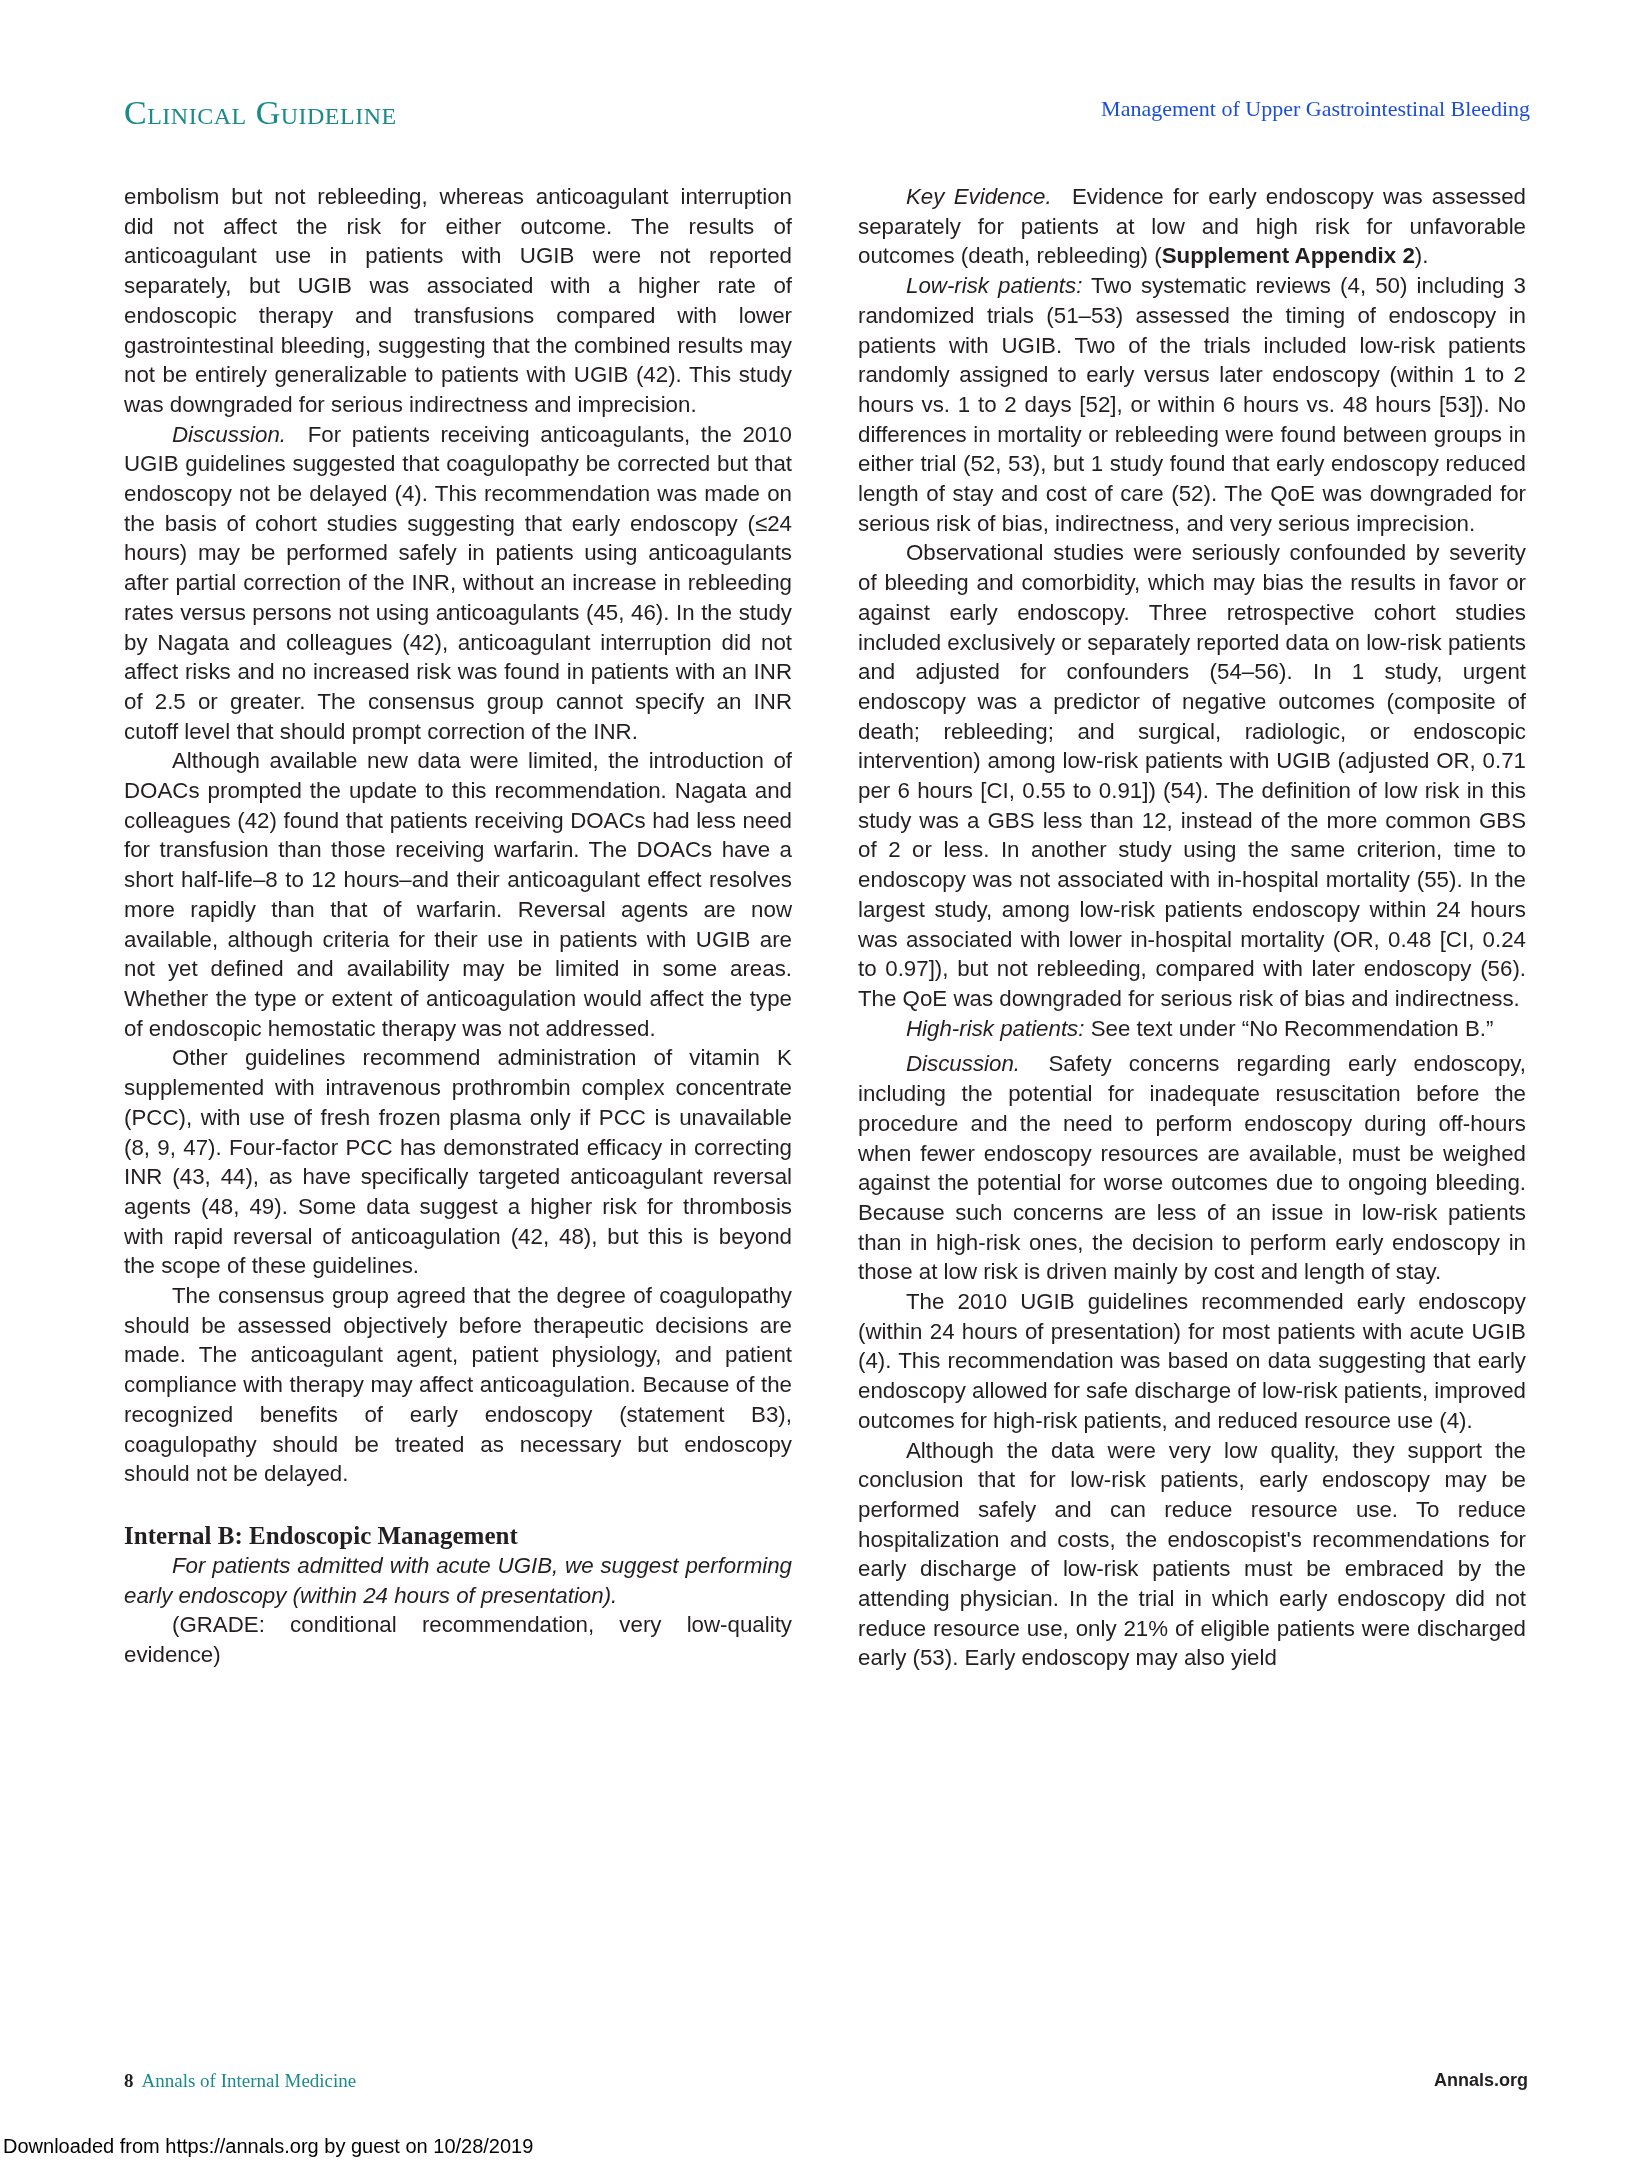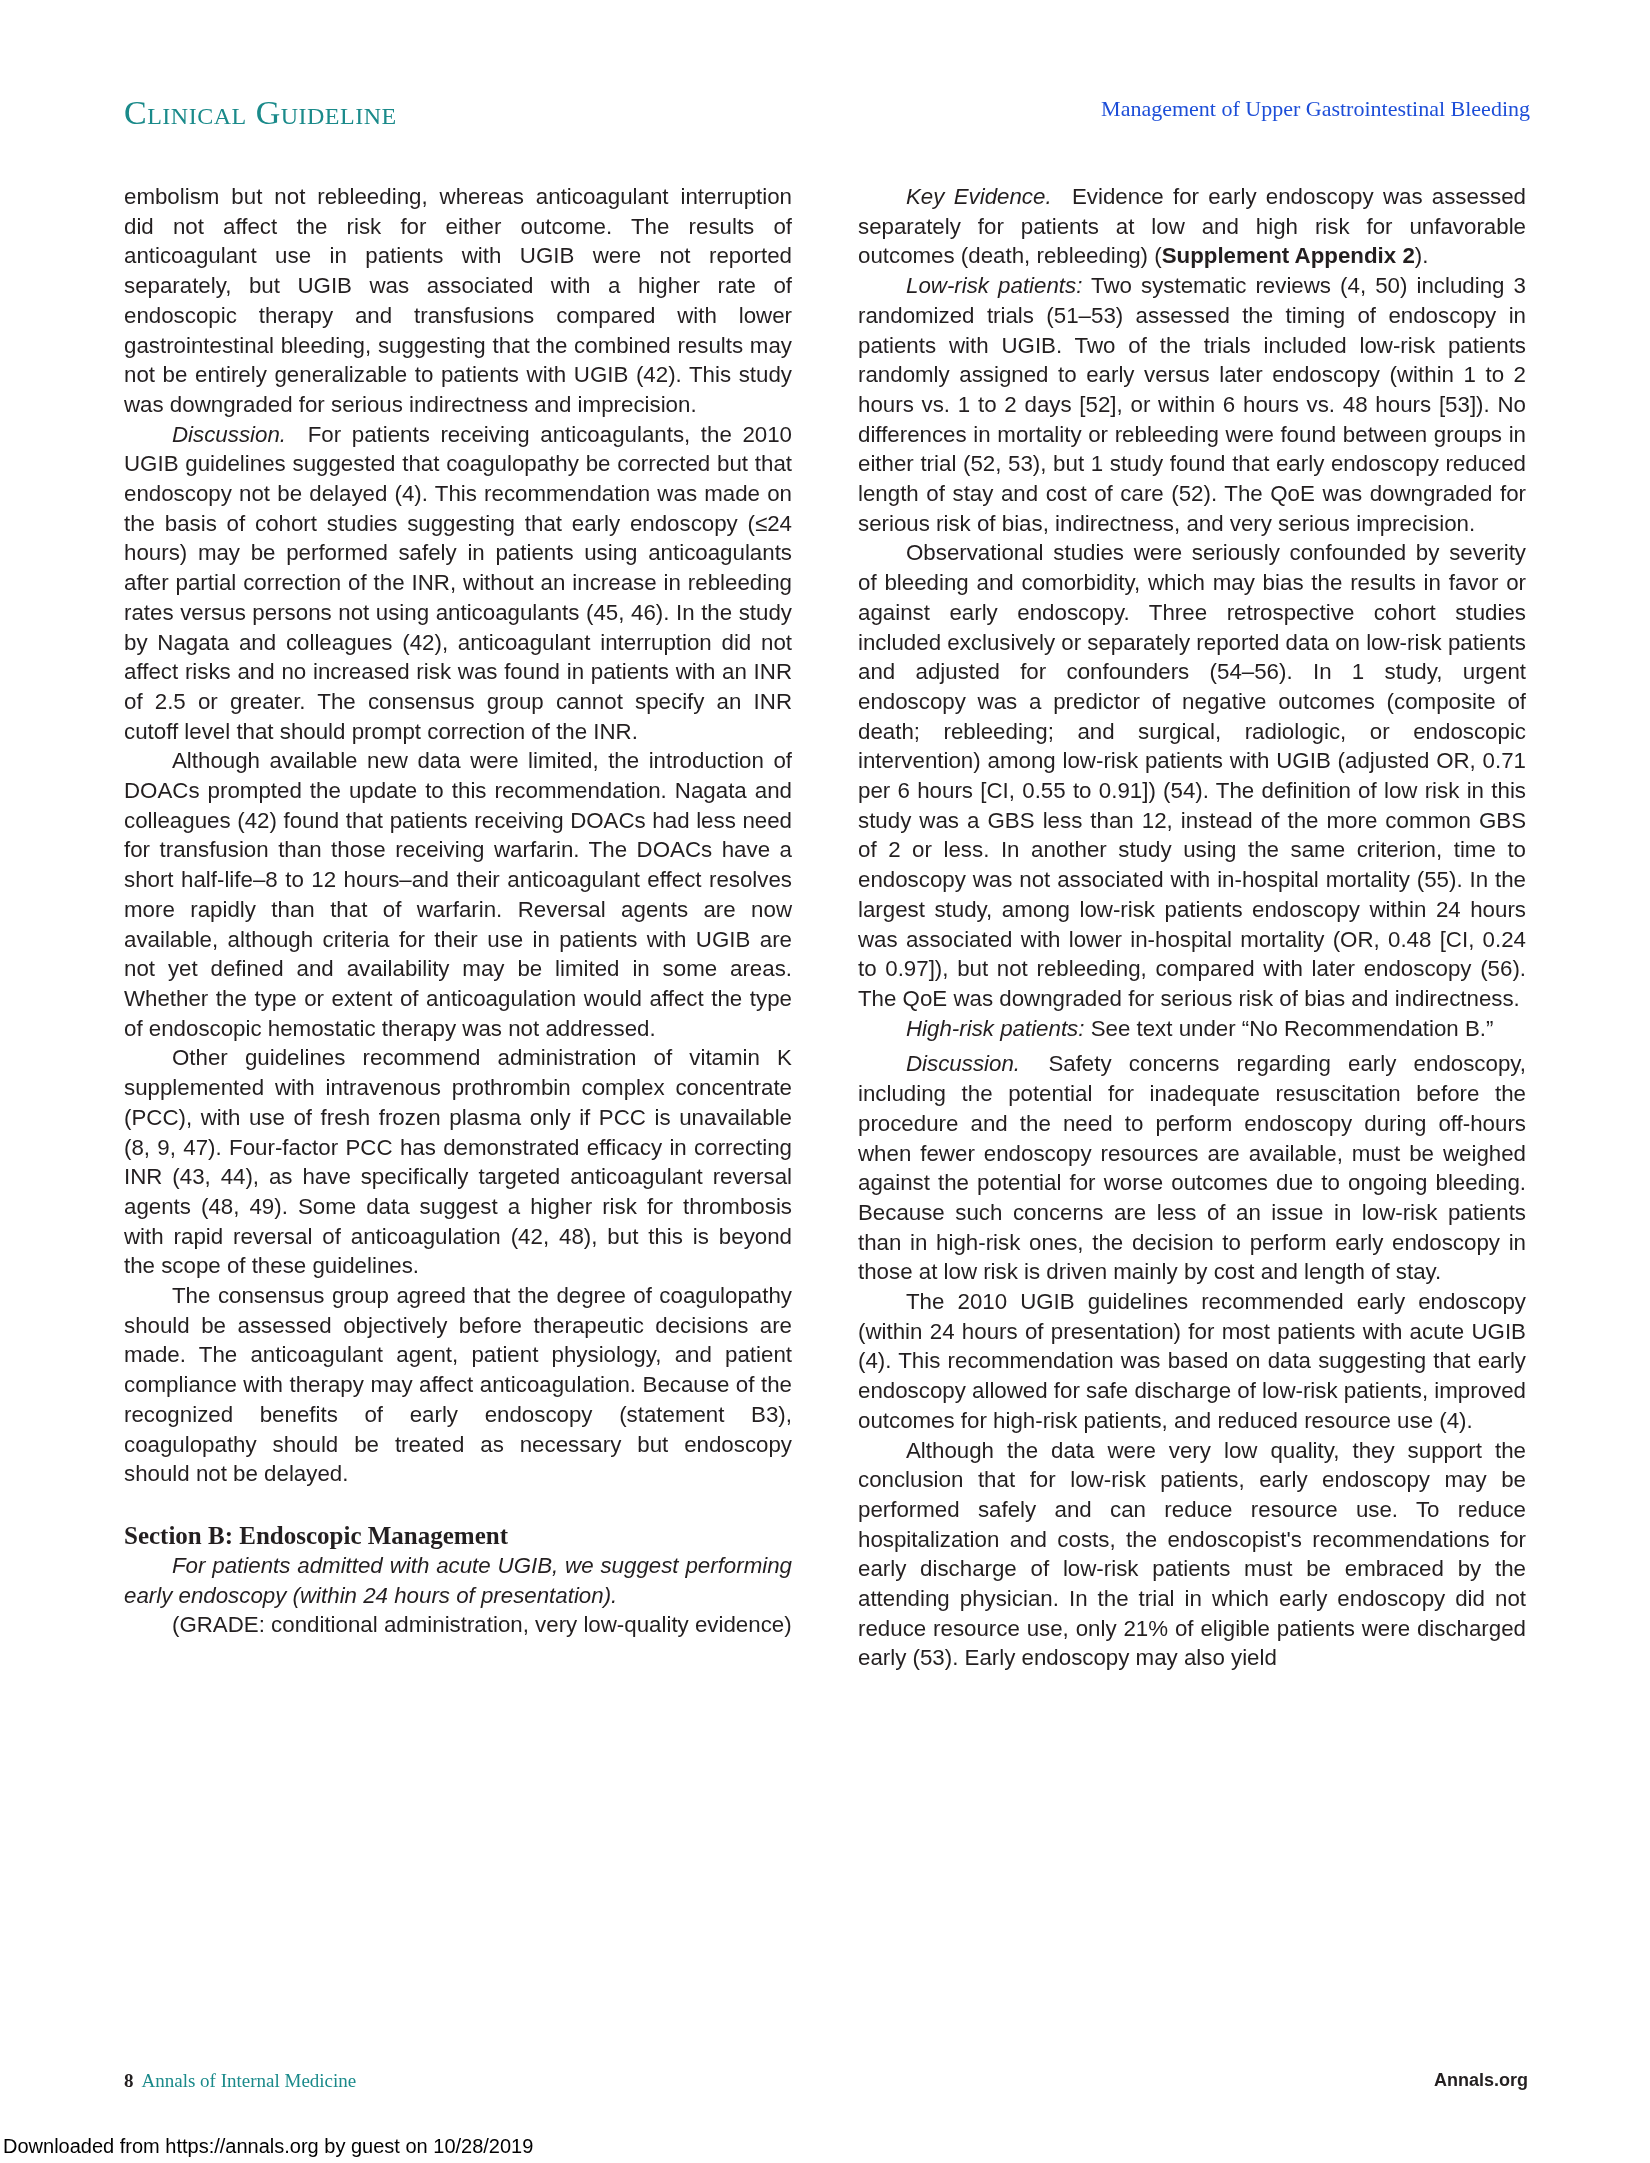--- a/index.html
+++ b/index.html
@@ -63,23 +63,23 @@
 <div class="header-right">Management of Upper Gastrointestinal Bleeding</div>
 
 <div class="column col-left">
   <div>
       <p class="para"><span>embolism but not rebleeding, whereas anticoagulant interruption did not affect the risk for either outcome. The results of anticoagulant use in patients with UGIB were not reported separately, but UGIB was associated with a higher rate of endoscopic therapy and transfu­sions compared with lower gastrointestinal bleeding, suggesting that the combined results may not be en­tirely generalizable to patients with UGIB (42). This study was downgraded for serious indirectness and imprecision.</span></p>
       <p class="para indent"><span class="it">Discussion.</span><span>  For patients receiving anticoagulants, the 2010 UGIB guidelines suggested that coagulopathy be corrected but that endoscopy not be delayed (4). This recommendation was made on the basis of cohort studies suggesting that early endoscopy (≤24 hours) may be performed safely in patients using anticoagu­lants after partial correction of the INR, without an in­crease in rebleeding rates versus persons not using anticoagulants (45, 46). In the study by Nagata and col­leagues (42), anticoagulant interruption did not affect risks and no increased risk was found in patients with an INR of 2.5 or greater. The consensus group cannot specify an INR cutoff level that should prompt correc­tion of the INR.</span></p>
       <p class="para indent"><span>Although available new data were limited, the in­troduction of DOACs prompted the update to this rec­ommendation. Nagata and colleagues (42) found that patients receiving DOACs had less need for transfusion than those receiving warfarin. The DOACs have a short half-life–8 to 12 hours–and their anticoagulant effect resolves more rapidly than that of warfarin. Reversal agents are now available, although criteria for their use in patients with UGIB are not yet defined and availabil­ity may be limited in some areas. Whether the type or extent of anticoagulation would affect the type of en­doscopic hemostatic therapy was not addressed.</span></p>
       <p class="para indent"><span>Other guidelines recommend administration of vi­tamin K supplemented with intravenous prothrombin complex concentrate (PCC), with use of fresh frozen plasma only if PCC is unavailable (8, 9, 47). Four-factor PCC has demonstrated efficacy in correcting INR (43, 44), as have specifically targeted anticoagulant reversal agents (48, 49). Some data suggest a higher risk for thrombosis with rapid reversal of anticoagulation (42, 48), but this is beyond the scope of these guidelines.</span></p>
       <p class="para indent"><span>The consensus group agreed that the degree of coagulopathy should be assessed objectively before therapeutic decisions are made. The anticoagulant agent, patient physiology, and patient compliance with therapy may affect anticoagulation. Because of the rec­ognized benefits of early endoscopy (statement B3), coagulopathy should be treated as necessary but en­doscopy should not be delayed.</span></p>
     </div>
-  <div class="section-heading">Section B: Endoscopic Management</div>
+  <div class="section-heading">Internal B: Endoscopic Management</div>
   <p class="para indent rec">For patients admitted with acute UGIB, we sug­gest performing early endoscopy (within 24 hours of presentation).</p>
-  <p class="para indent">(GRADE: conditional administration, very low-quality evidence)</p>
+  <p class="para indent">(GRADE: conditional recommendation, very low-quality evidence)</p>
 </div>
 
 <div class="column col-right">
   <div>
       <p class="para indent"><span class="it">Key Evidence.</span><span>  Evidence for early endoscopy was assessed separately for patients at low and high risk for unfavorable outcomes (death, rebleeding) (</span><a class="bold-link">Supple­ment Appendix 2</a><span>).</span></p>
       <p class="para indent"><span class="it">Low-risk patients:</span><span> Two systematic reviews (4, 50) in­cluding 3 randomized trials (51–53) assessed the timing of endoscopy in patients with UGIB. Two of the trials included low-risk patients randomly assigned to early versus later endoscopy (within 1 to 2 hours vs. 1 to 2 days [52], or within 6 hours vs. 48 hours [53]). No dif­ferences in mortality or rebleeding were found be­tween groups in either trial (52, 53), but 1 study found that early endoscopy reduced length of stay and cost of care (52). The QoE was downgraded for serious risk of bias, indirectness, and very serious imprecision.</span></p>
       <p class="para indent"><span>Observational studies were seriously confounded by severity of bleeding and comorbidity, which may bias the results in favor or against early endoscopy. Three retrospective cohort studies included exclusively or separately reported data on low-risk patients and adjusted for confounders (54–56). In 1 study, urgent endoscopy was a predictor of negative outcomes (com­posite of death; rebleeding; and surgical, radiologic, or endoscopic intervention) among low-risk patients with UGIB (adjusted OR, 0.71 per 6 hours [CI, 0.55 to 0.91]) (54). The definition of low risk in this study was a GBS less than 12, instead of the more common GBS of 2 or less. In another study using the same criterion, time to endoscopy was not associated with in-hospital mortal­ity (55). In the largest study, among low-risk patients endoscopy within 24 hours was associated with lower in-hospital mortality (OR, 0.48 [CI, 0.24 to 0.97]), but not rebleeding, compared with later endoscopy (56). The QoE was downgraded for serious risk of bias and indirectness.</span></p>
       <p class="para indent"><span class="it">High-risk patients:</span><span> See text under “No Recommen­dation B.”</span></p>
       <p class="para indent gap-small"><span class="it">Discussion.</span><span>  Safety concerns regarding early en­doscopy, including the potential for inadequate resus­citation before the procedure and the need to perform endoscopy during off-hours when fewer endoscopy re­sources are available, must be weighed against the po­tential for worse outcomes due to ongoing bleeding. Because such concerns are less of an issue in low-risk patients than in high-risk ones, the decision to perform early endoscopy in those at low risk is driven mainly by cost and length of stay.</span></p>
       <p class="para indent"><span>The 2010 UGIB guidelines recommended early en­doscopy (within 24 hours of presentation) for most pa­tients with acute UGIB (4). This recommendation was based on data suggesting that early endoscopy al­lowed for safe discharge of low-risk patients, improved outcomes for high-risk patients, and reduced resource use (4).</span></p>

